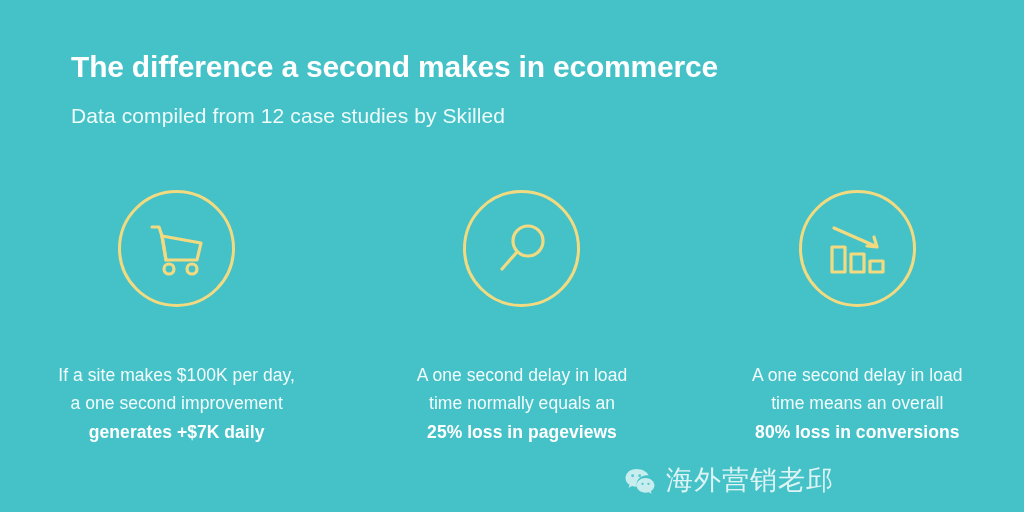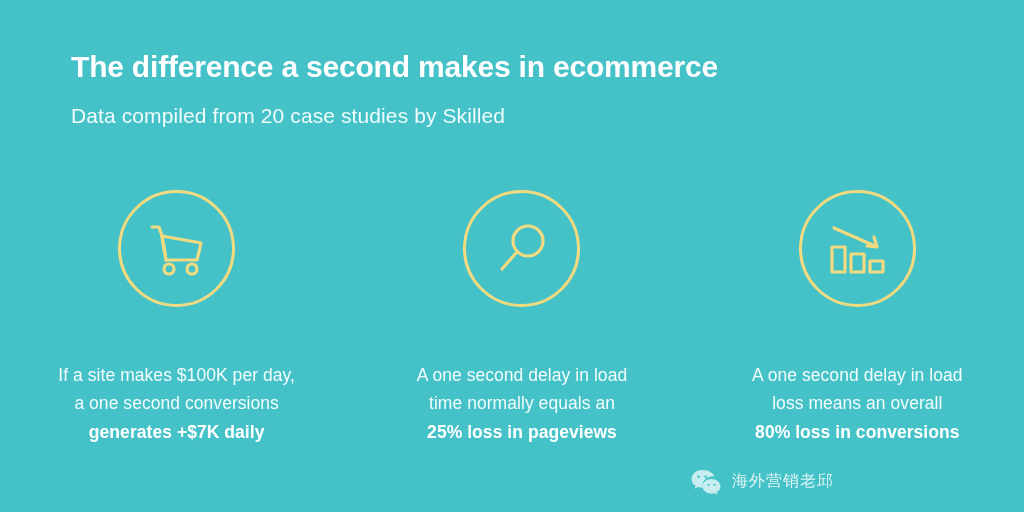--- a/index.html
+++ b/index.html
@@ -101,50 +101,50 @@
     opacity: 0.82;
   }
   .watermark-logo {
     width: 34px;
     height: 34px;
     margin-right: 9px;
     flex: none;
   }
   .watermark-text {
     color: #ffffff;
-    font-size: 16px;
+    font-size: 27px;
     letter-spacing: 1px;
     white-space: nowrap;
   }
 </style>
 </head>
 <body>
 
 <div class="infographic">
 
   <div class="header">
     <h1 class="title">The difference a second makes in ecommerce</h1>
-    <div class="subtitle">Data compiled from 20 case studies by Skilled</div>
+    <div class="subtitle">Data compiled from 12 case studies by Skilled</div>
   </div>
 
   <div class="columns">
 
     <div class="col col-1">
       <div class="icon-ring">
         <svg width="64" height="58" viewBox="0 0 64 58" fill="none" stroke="#f2da80" stroke-width="3.2" stroke-linecap="round" stroke-linejoin="round">
           <path d="M7 7 h7 l3 9"></path>
           <path d="M17 16 L56 23 L52 40 L21 40 Z"></path>
           <path d="M17 16 L21 40"></path>
           <circle cx="24" cy="49" r="5"></circle>
           <circle cx="47" cy="49" r="5"></circle>
         </svg>
       </div>
       <div class="caption">
         <span class="line">If a site makes $100K per day,</span>
-        <span class="line">a one second conversions</span>
+        <span class="line">a one second improvement</span>
         <span class="line bold">generates +$7K daily</span>
       </div>
     </div>
 
     <div class="col col-2">
       <div class="icon-ring">
         <svg width="60" height="60" viewBox="0 0 60 60" fill="none" stroke="#f2da80" stroke-width="3.2" stroke-linecap="round" stroke-linejoin="round">
           <circle cx="36" cy="22" r="15"></circle>
           <path d="M25 33 L10 50"></path>
         </svg>
@@ -161,21 +161,21 @@
         <svg width="64" height="58" viewBox="0 0 64 58" fill="none" stroke="#f2da80" stroke-width="3.2" stroke-linecap="round" stroke-linejoin="round">
           <path d="M9 8 L50 26"></path>
           <path d="M42 26 L52 27 L49 17"></path>
           <rect x="7" y="27" width="13" height="25"></rect>
           <rect x="26" y="34" width="13" height="18"></rect>
           <rect x="45" y="41" width="13" height="11"></rect>
         </svg>
       </div>
       <div class="caption">
         <span class="line">A one second delay in load</span>
-        <span class="line">loss means an overall</span>
+        <span class="line">time means an overall</span>
         <span class="line bold">80% loss in conversions</span>
       </div>
     </div>
 
   </div>
 
   <div class="watermark">
     <svg class="watermark-logo" viewBox="0 0 40 40">
       <g fill="#ffffff" fill-opacity="0.85">
         <path d="M15.5 7C8.6 7 3 11.7 3 17.5c0 3.3 1.8 6.2 4.7 8.1l-1.2 3.6 4.2-2.1c1.5.4 3.1.7 4.8.7h.9c-.3-.9-.4-1.8-.4-2.7 0-5.9 5.7-10.6 12.7-10.6.5 0 .9 0 1.4.1C28.9 10.5 22.8 7 15.5 7z"></path>

